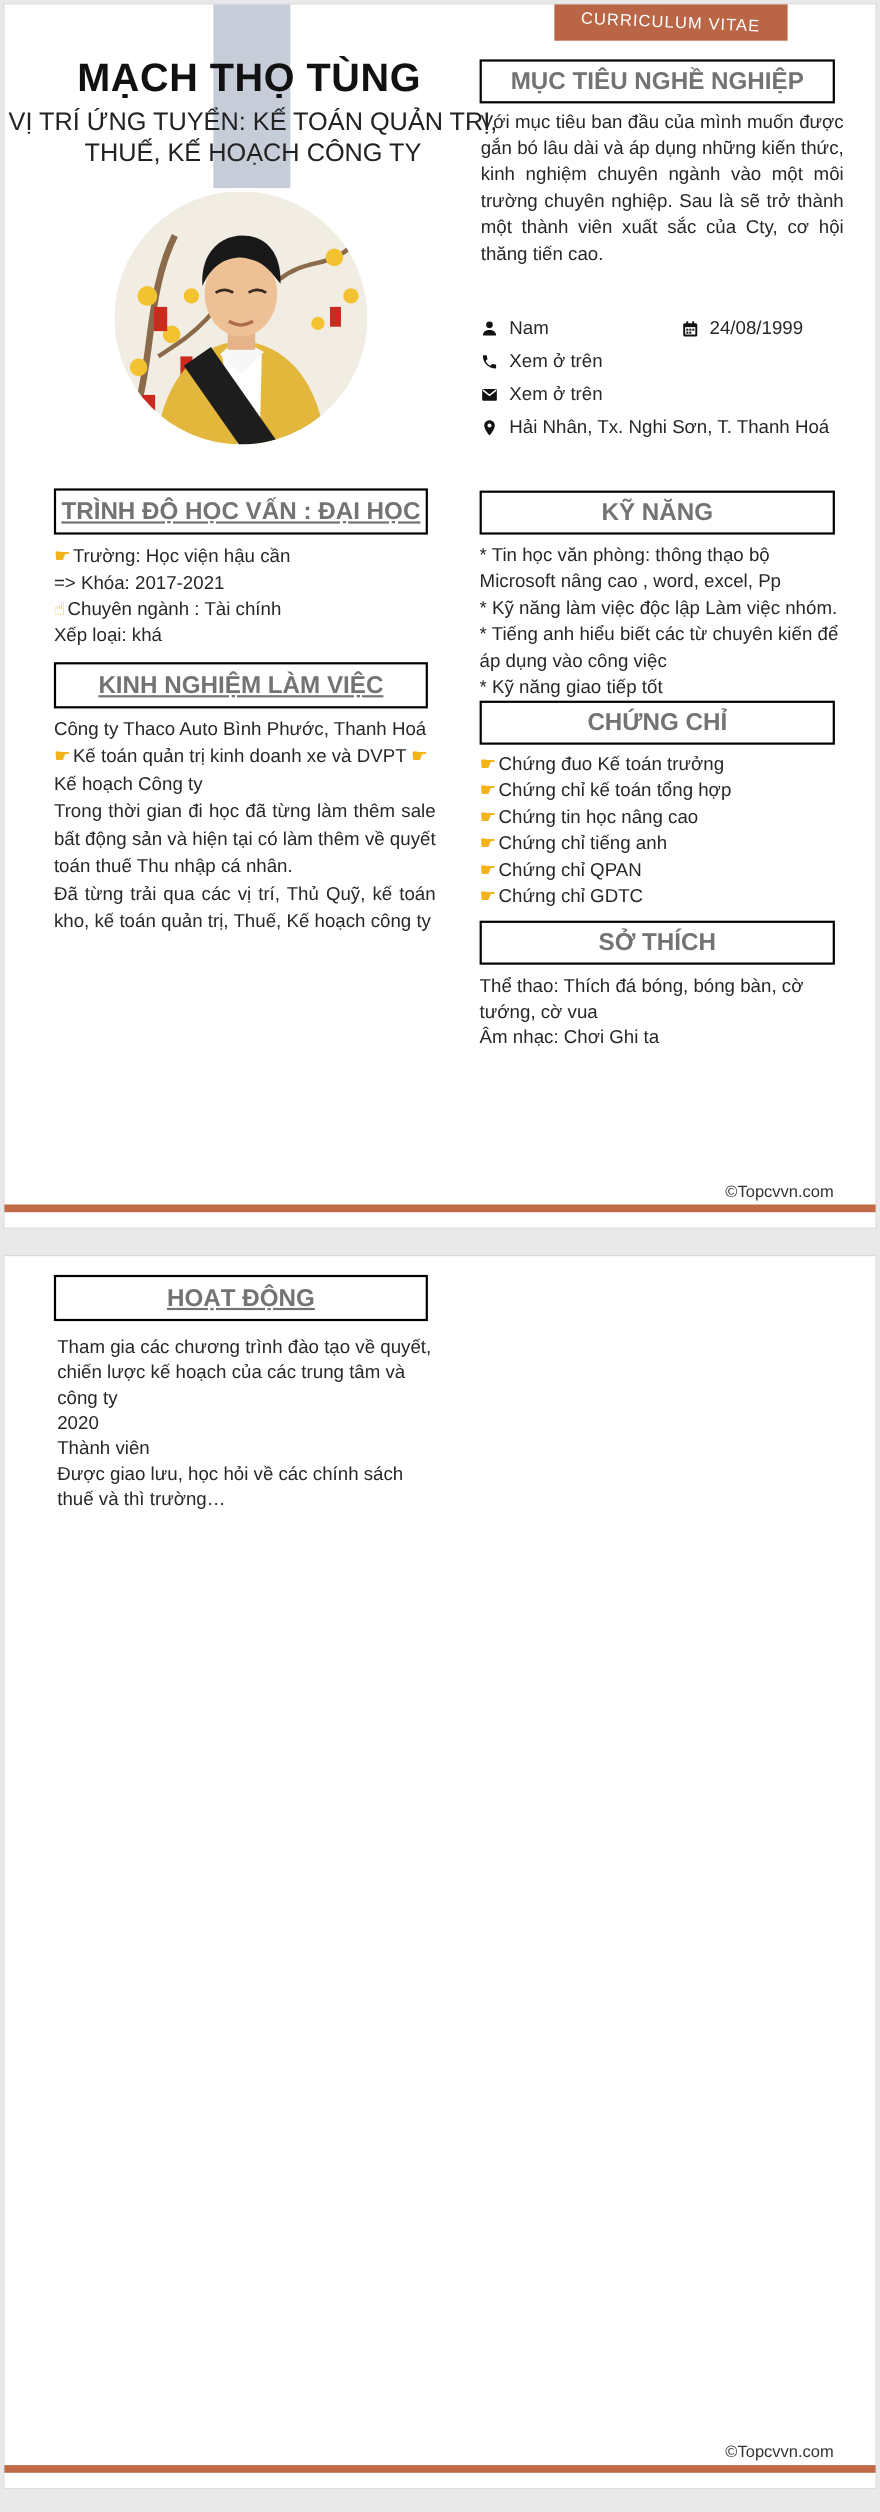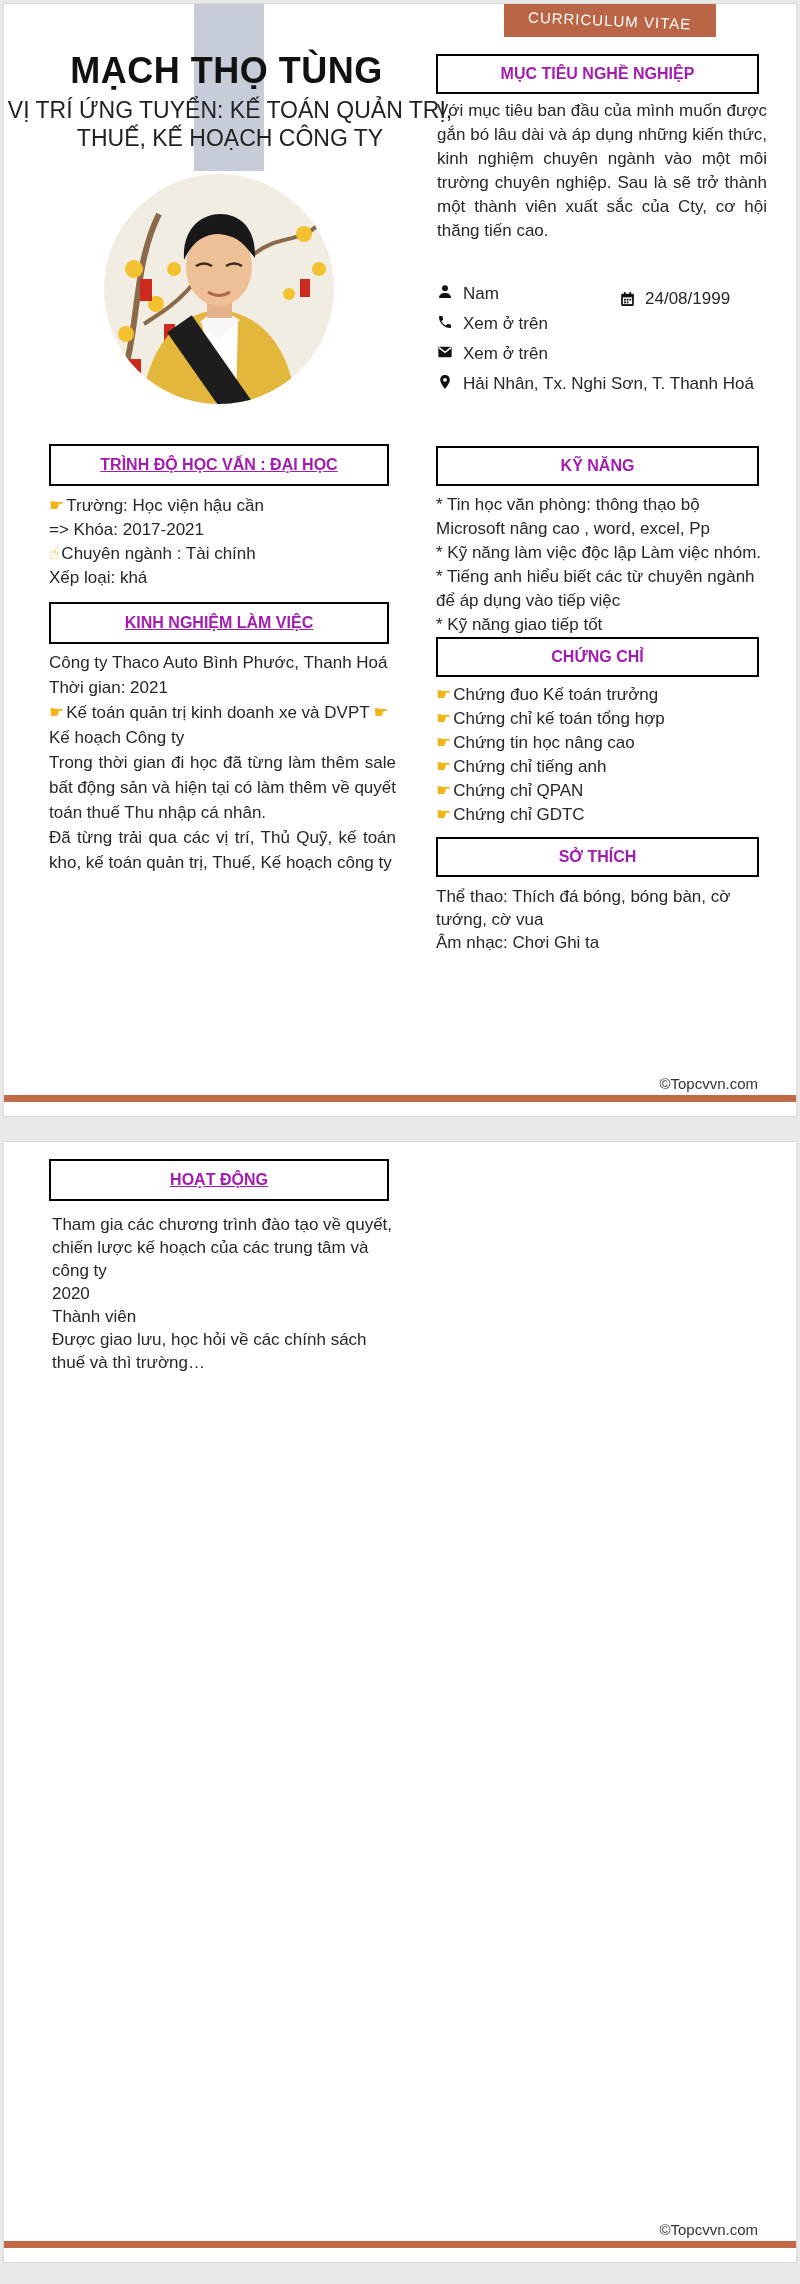--- a/index.html
+++ b/index.html
@@ -41,31 +41,31 @@
 
   .photo {
     position:absolute; left:100px; top:170px; width:230px; height:230px;
     border-radius:50%; overflow:hidden; z-index:2;
   }
 
   
   .secbox {
     position:absolute; border:2px solid #000; background:#fff;
     display:flex; align-items:center; justify-content:center;
-    font-weight:bold; font-size:16px; color:#a21caf; text-align:center;
+    font-weight:bold; font-size:22px; color:#737373; text-align:center;
   }
   .secbox.left  { left:45px;  width:340px; height:42px;text-decoration:underline; }
   .secbox.right { left:432px; width:323px; height:40px; }
 
   .txt { position:absolute; font-size:17px; color:#272727; }
 
   .objective { left:433px; top:95px;  width:330px; line-height:24px; text-align:justify; }
 
   .info { left:433px; top:280px; width:330px; }
-  .info-row { position:relative; height:30px; display:flex; align-items:flex-start; }
+  .info-row { position:relative; height:30px; display:flex; align-items:center; }
   .info-row .ic { width:16px; height:16px; margin-right:10px; flex:none; }
   .info-date { position:absolute; left:182px; top:0; height:30px; display:flex; align-items:center; }
   .info-date .ic { width:17px; height:17px; margin-right:9px; }
   .ic svg { width:100%; height:100%; display:block; }
 
   .edu-lines  { left:45px; top:490px; width:345px; line-height:24px; }
   .exp-lines  { left:45px; top:646px; width:347px; line-height:25px; text-align:justify; }
   .skl-lines  { left:432px; top:489px; width:333px; line-height:24px; }
   .cert-lines { left:432px; top:679px; width:333px; line-height:24px; }
   .hob-lines  { left:432px; top:881px; width:335px; line-height:23px; }
@@ -195,34 +195,33 @@
     <div>=&gt; Khóa: 2017-2021</div>
     <div><span class="finger">☝</span><span>Chuyên ngành : Tài chính</span></div>
     <div>Xếp loại: khá</div>
   </div>
 
   <div class="secbox left" style="top:598px;">
     <span>KINH NGHIỆM LÀM VIỆC</span>
   </div>
   <div class="txt exp-lines">
     <div>Công ty Thaco Auto Bình Phước, Thanh Hoá</div>
-    <div>Thời gian: 2021</div>
     <div><span class="finger">☛</span><span>Kế toán quản trị kinh doanh xe và DVPT</span><span class="finger tail">☛</span></div>
     <div>Kế hoạch Công ty</div>
     <div>Trong thời gian đi học đã từng làm thêm sale bất động sản và  hiện tại có làm  thêm về quyết toán thuế Thu nhập cá nhân.</div>
     <div>Đã từng trải qua các vị trí, Thủ Quỹ, kế toán kho, kế toán quản trị, Thuế, Kế hoạch công ty</div>
   </div>
 
   <div class="secbox right" style="top:442px;">
     <span>KỸ NĂNG</span>
   </div>
   <div class="txt skl-lines">
     <div>* Tin học văn phòng: thông thạo bộ Microsoft nâng cao , word, excel, Pp</div>
     <div>* Kỹ năng làm việc độc lập Làm việc nhóm.</div>
-    <div>* Tiếng anh hiểu biết các từ chuyên ngành để áp dụng vào tiếp việc</div>
+    <div>* Tiếng anh hiểu biết các từ chuyên kiến để áp dụng vào công việc</div>
     <div>* Kỹ năng giao tiếp tốt</div>
   </div>
 
   <div class="secbox right" style="top:633px;">
     <span>CHỨNG CHỈ</span>
   </div>
   <div class="txt cert-lines">
     <div><span class="finger">☛</span><span>Chứng đuo Kế toán trưởng</span></div>
     <div><span class="finger">☛</span><span>Chứng chỉ kế toán tổng hợp</span></div>
     <div><span class="finger">☛</span><span>Chứng tin học nâng cao</span></div>

